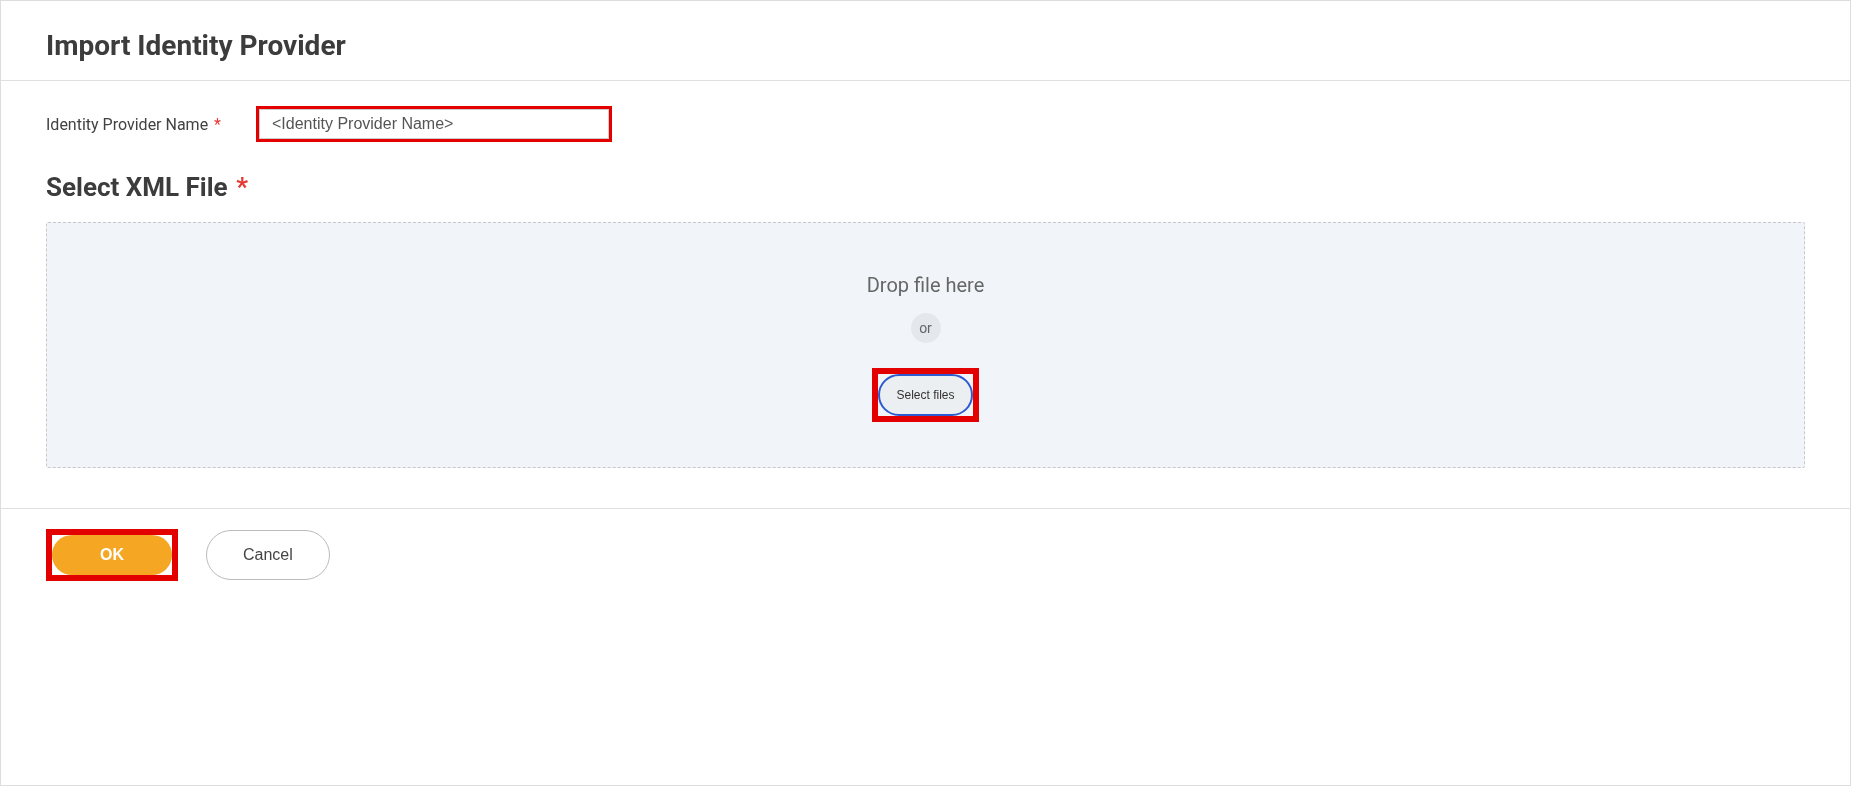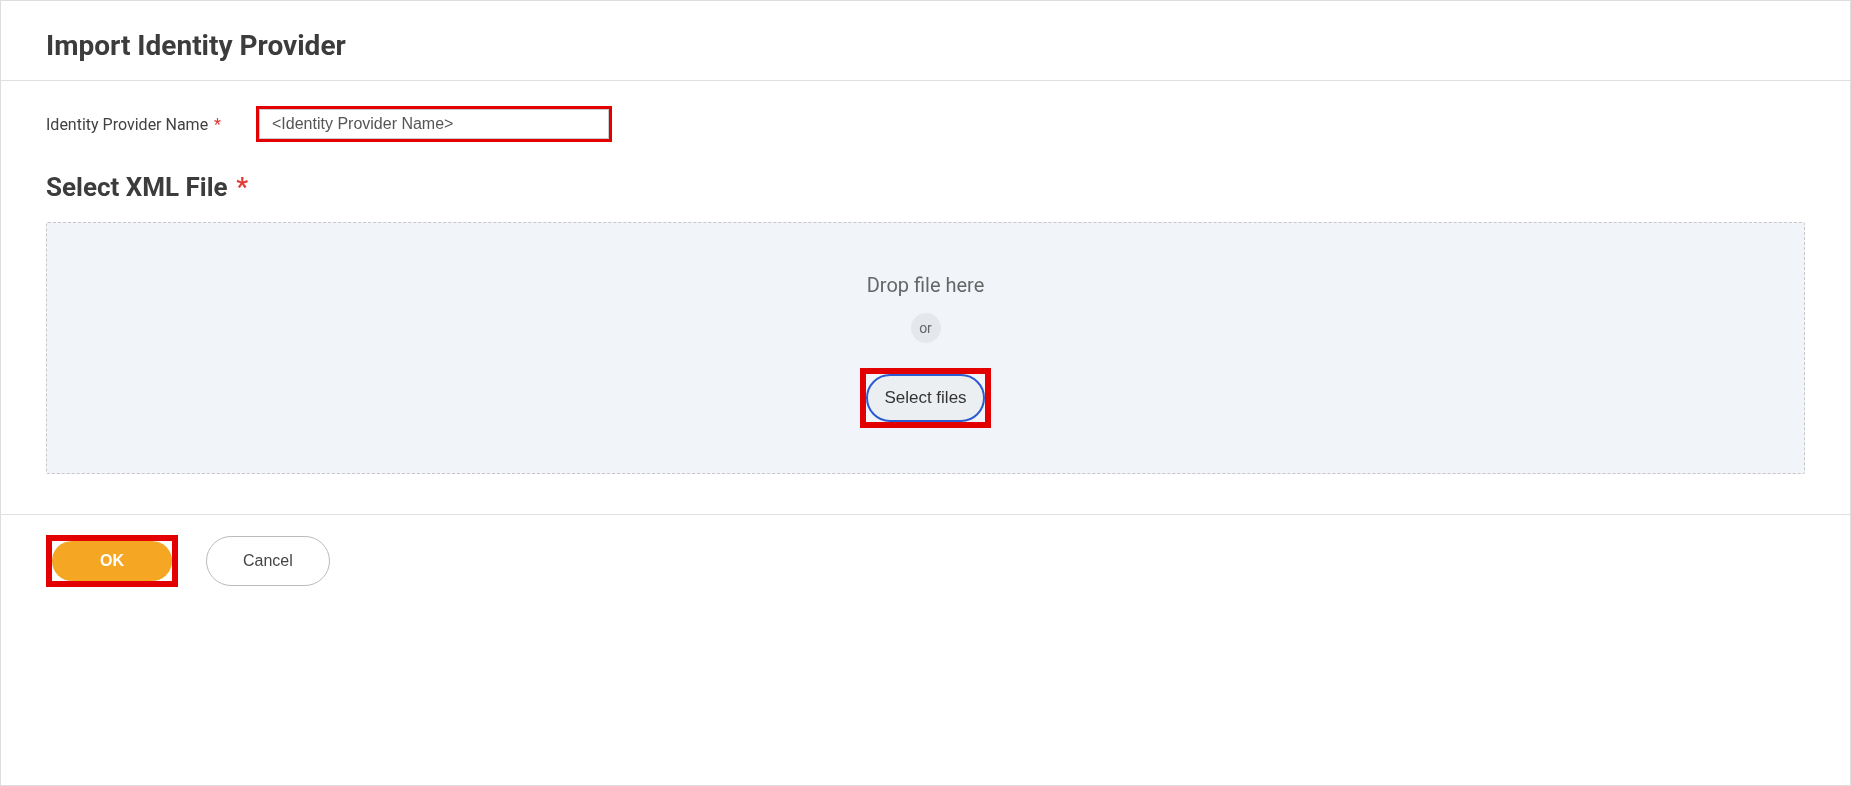--- a/index.html
+++ b/index.html
@@ -123,21 +123,21 @@
       margin-bottom: 25px;
     }
     .select-files-highlight {
       border: 6px solid #e20000;
       display: inline-block;
     }
     .select-files-btn {
       border: 2px solid #2c5bd1;
       background: #eceff1;
       color: #333;
-      font-size: 17px;
+      font-size: 12px;
       padding: 12px 16px;
       border-radius: 999px;
       cursor: pointer;
     }
     .footer {
       padding: 20px 45px;
       border-top: 1px solid #e0e0e0;
       margin-top: 20px;
       display: flex;
       gap: 28px;

